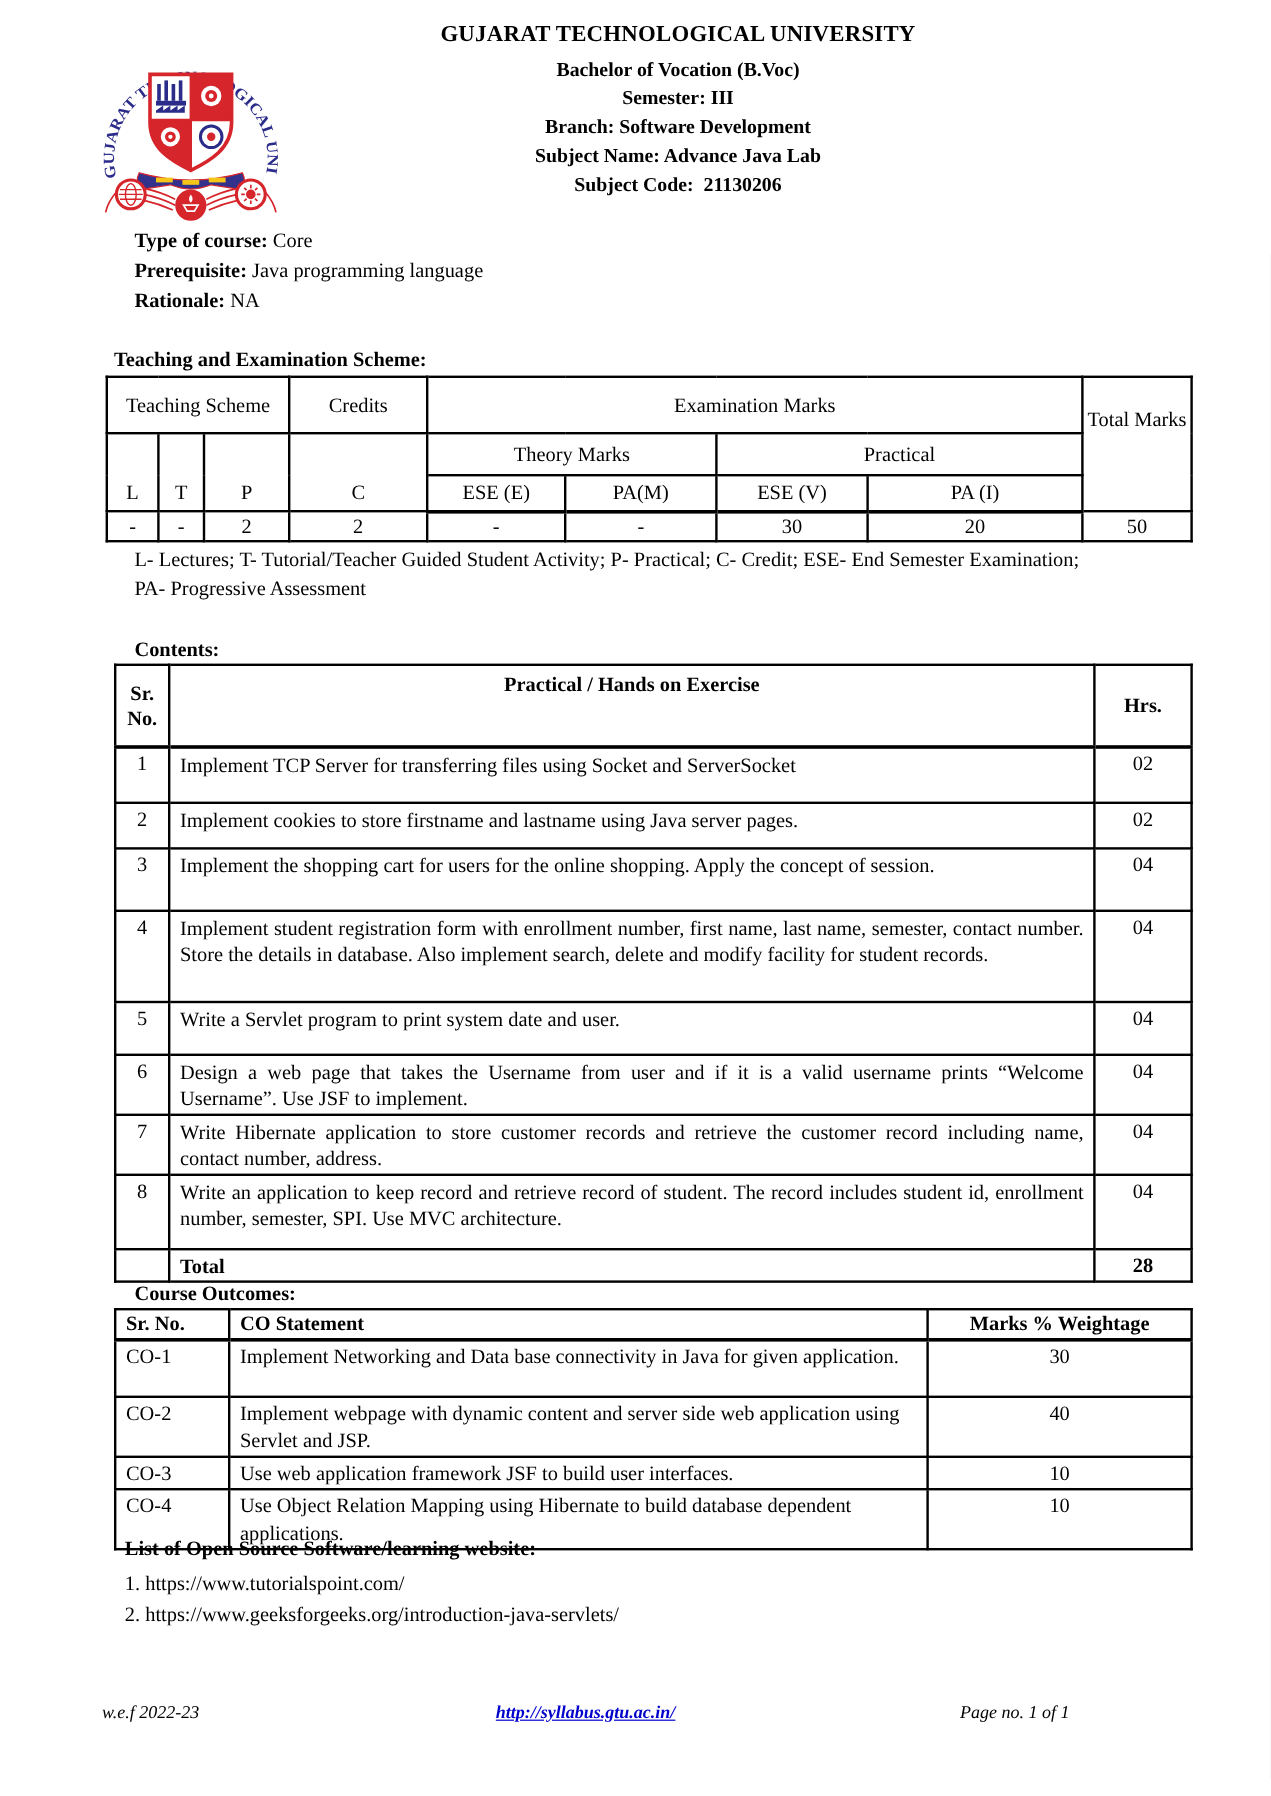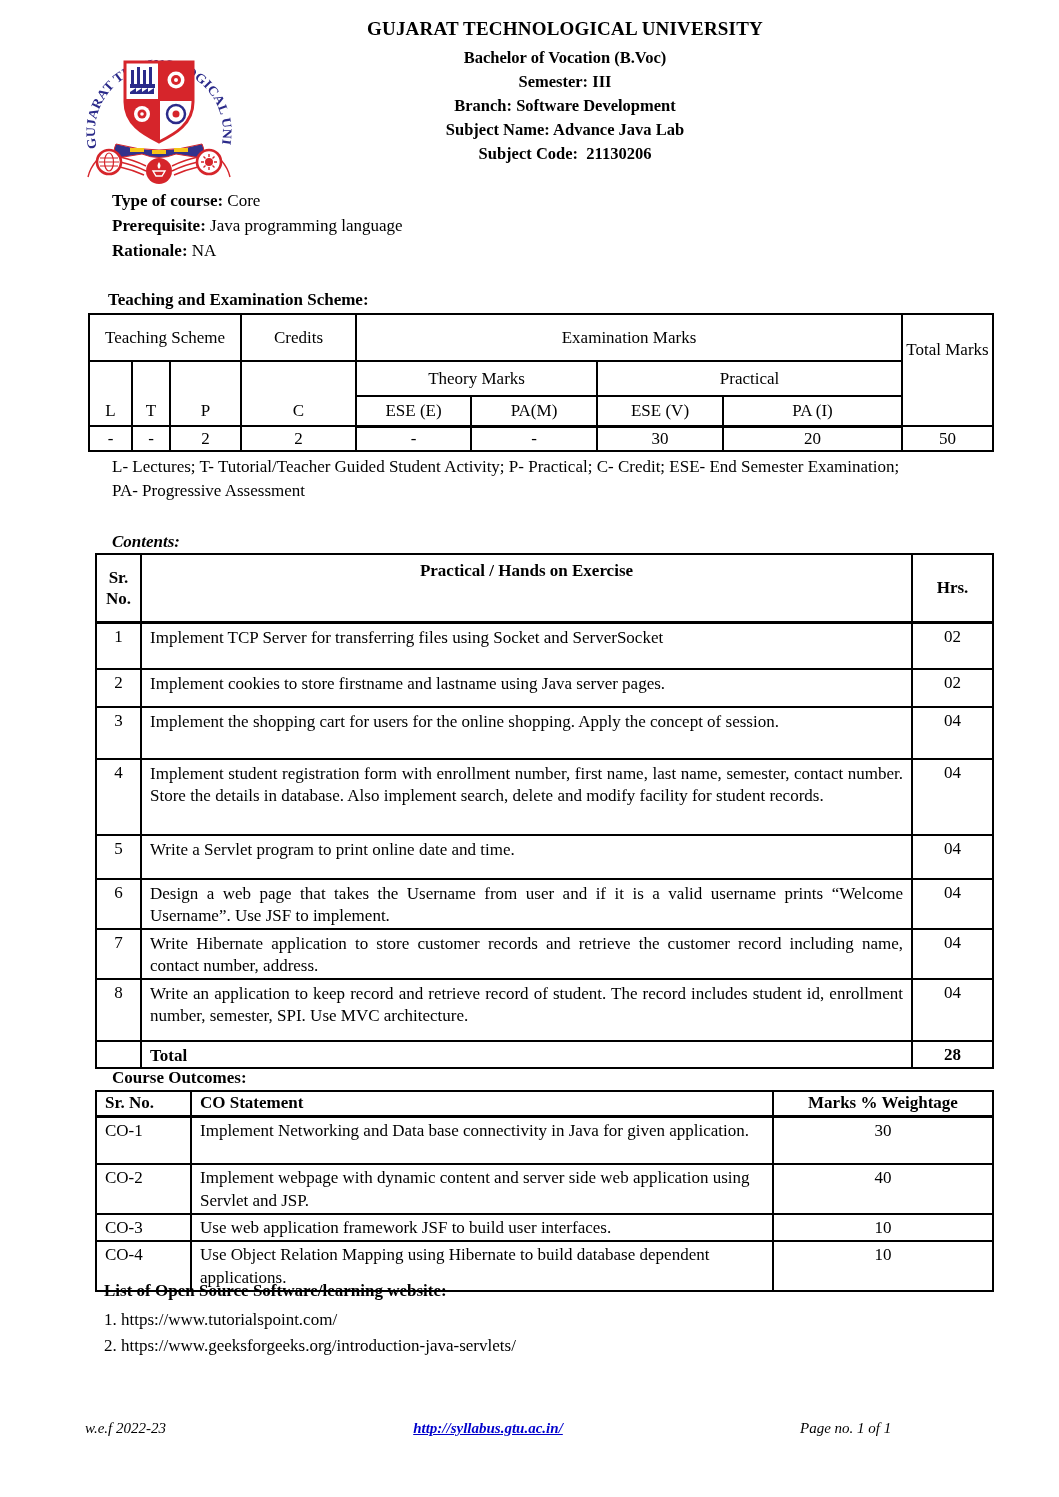--- a/index.html
+++ b/index.html
@@ -164,21 +164,21 @@
     <div class="hdr-line">Subject Name: Advance Java Lab</div>
     <div class="hdr-line">Subject Code:  21130206</div>
   </div>
 
   <div class="info">
     <div><b>Type of course:</b><span> Core</span></div>
     <div><b>Prerequisite:</b><span> Java programming language</span></div>
     <div><b>Rationale:</b><span> NA</span></div>
   </div>
 
-  <div class="sec-h" style="left:108px; top:290px;">Teaching and Examination Scheme:</div>
+  <div class="sec-h" style="left:95px; top:290px;">Teaching and Examination Scheme:</div>
 
   <table class="doc scheme-tbl">
     <colgroup>
       <col style="width:43px">
         <col style="width:38px">
         <col style="width:71px">
         <col style="width:115px">
       <col style="width:115px">
         <col style="width:126px">
         <col style="width:126px">
@@ -215,21 +215,21 @@
       <td>-</td>
       <td>30</td>
       <td>20</td>
       <td>50</td>
     </tr>
   </tbody>
     </table>
 
   <div class="scheme-note">L- Lectures; T- Tutorial/Teacher Guided Student Activity; P- Practical; C- Credit; ESE- End Semester Examination; PA- Progressive Assessment</div>
 
-  <div class="sec-h" style="left:112px; top:532px;font-style:italic;">Contents:</div>
+  <div class="sec-h" style="left:112px; top:532px;">Contents:</div>
 
   <table class="doc contents-tbl">
     <colgroup>
         <col style="width:45px">
         <col style="width:771px">
         <col style="width:81px">
       </colgroup>
     <tbody>
         <tr class="head" style="height:68px">
       <th class="h-sr">Sr. No.</th>
@@ -251,21 +251,21 @@
       <td class="c-txt">Implement the shopping cart for users for the online shopping. Apply the concept of session.</td>
       <td class="c-hrs">04</td>
     </tr>
     <tr style="height:76px">
       <td class="c-sr">4</td>
       <td class="c-txt">Implement student registration form with enrollment number, first name, last name, semester, contact number. Store the details in database. Also implement search, delete and modify facility for student records.</td>
       <td class="c-hrs">04</td>
     </tr>
     <tr style="height:44px">
       <td class="c-sr">5</td>
-      <td class="c-txt">Write a Servlet program to print online date and time.</td>
+      <td class="c-txt">Write a Servlet program to print system date and user.</td>
       <td class="c-hrs">04</td>
     </tr>
     <tr style="height:50px">
       <td class="c-sr">6</td>
       <td class="c-txt">Design a web page that takes the Username from user and if it is a valid username prints “Welcome Username”. Use JSF to implement.</td>
       <td class="c-hrs">04</td>
     </tr>
     <tr style="height:50px">
       <td class="c-sr">7</td>
       <td class="c-txt">Write Hibernate application to store customer records and retrieve the customer record including name, contact number, address.</td>

